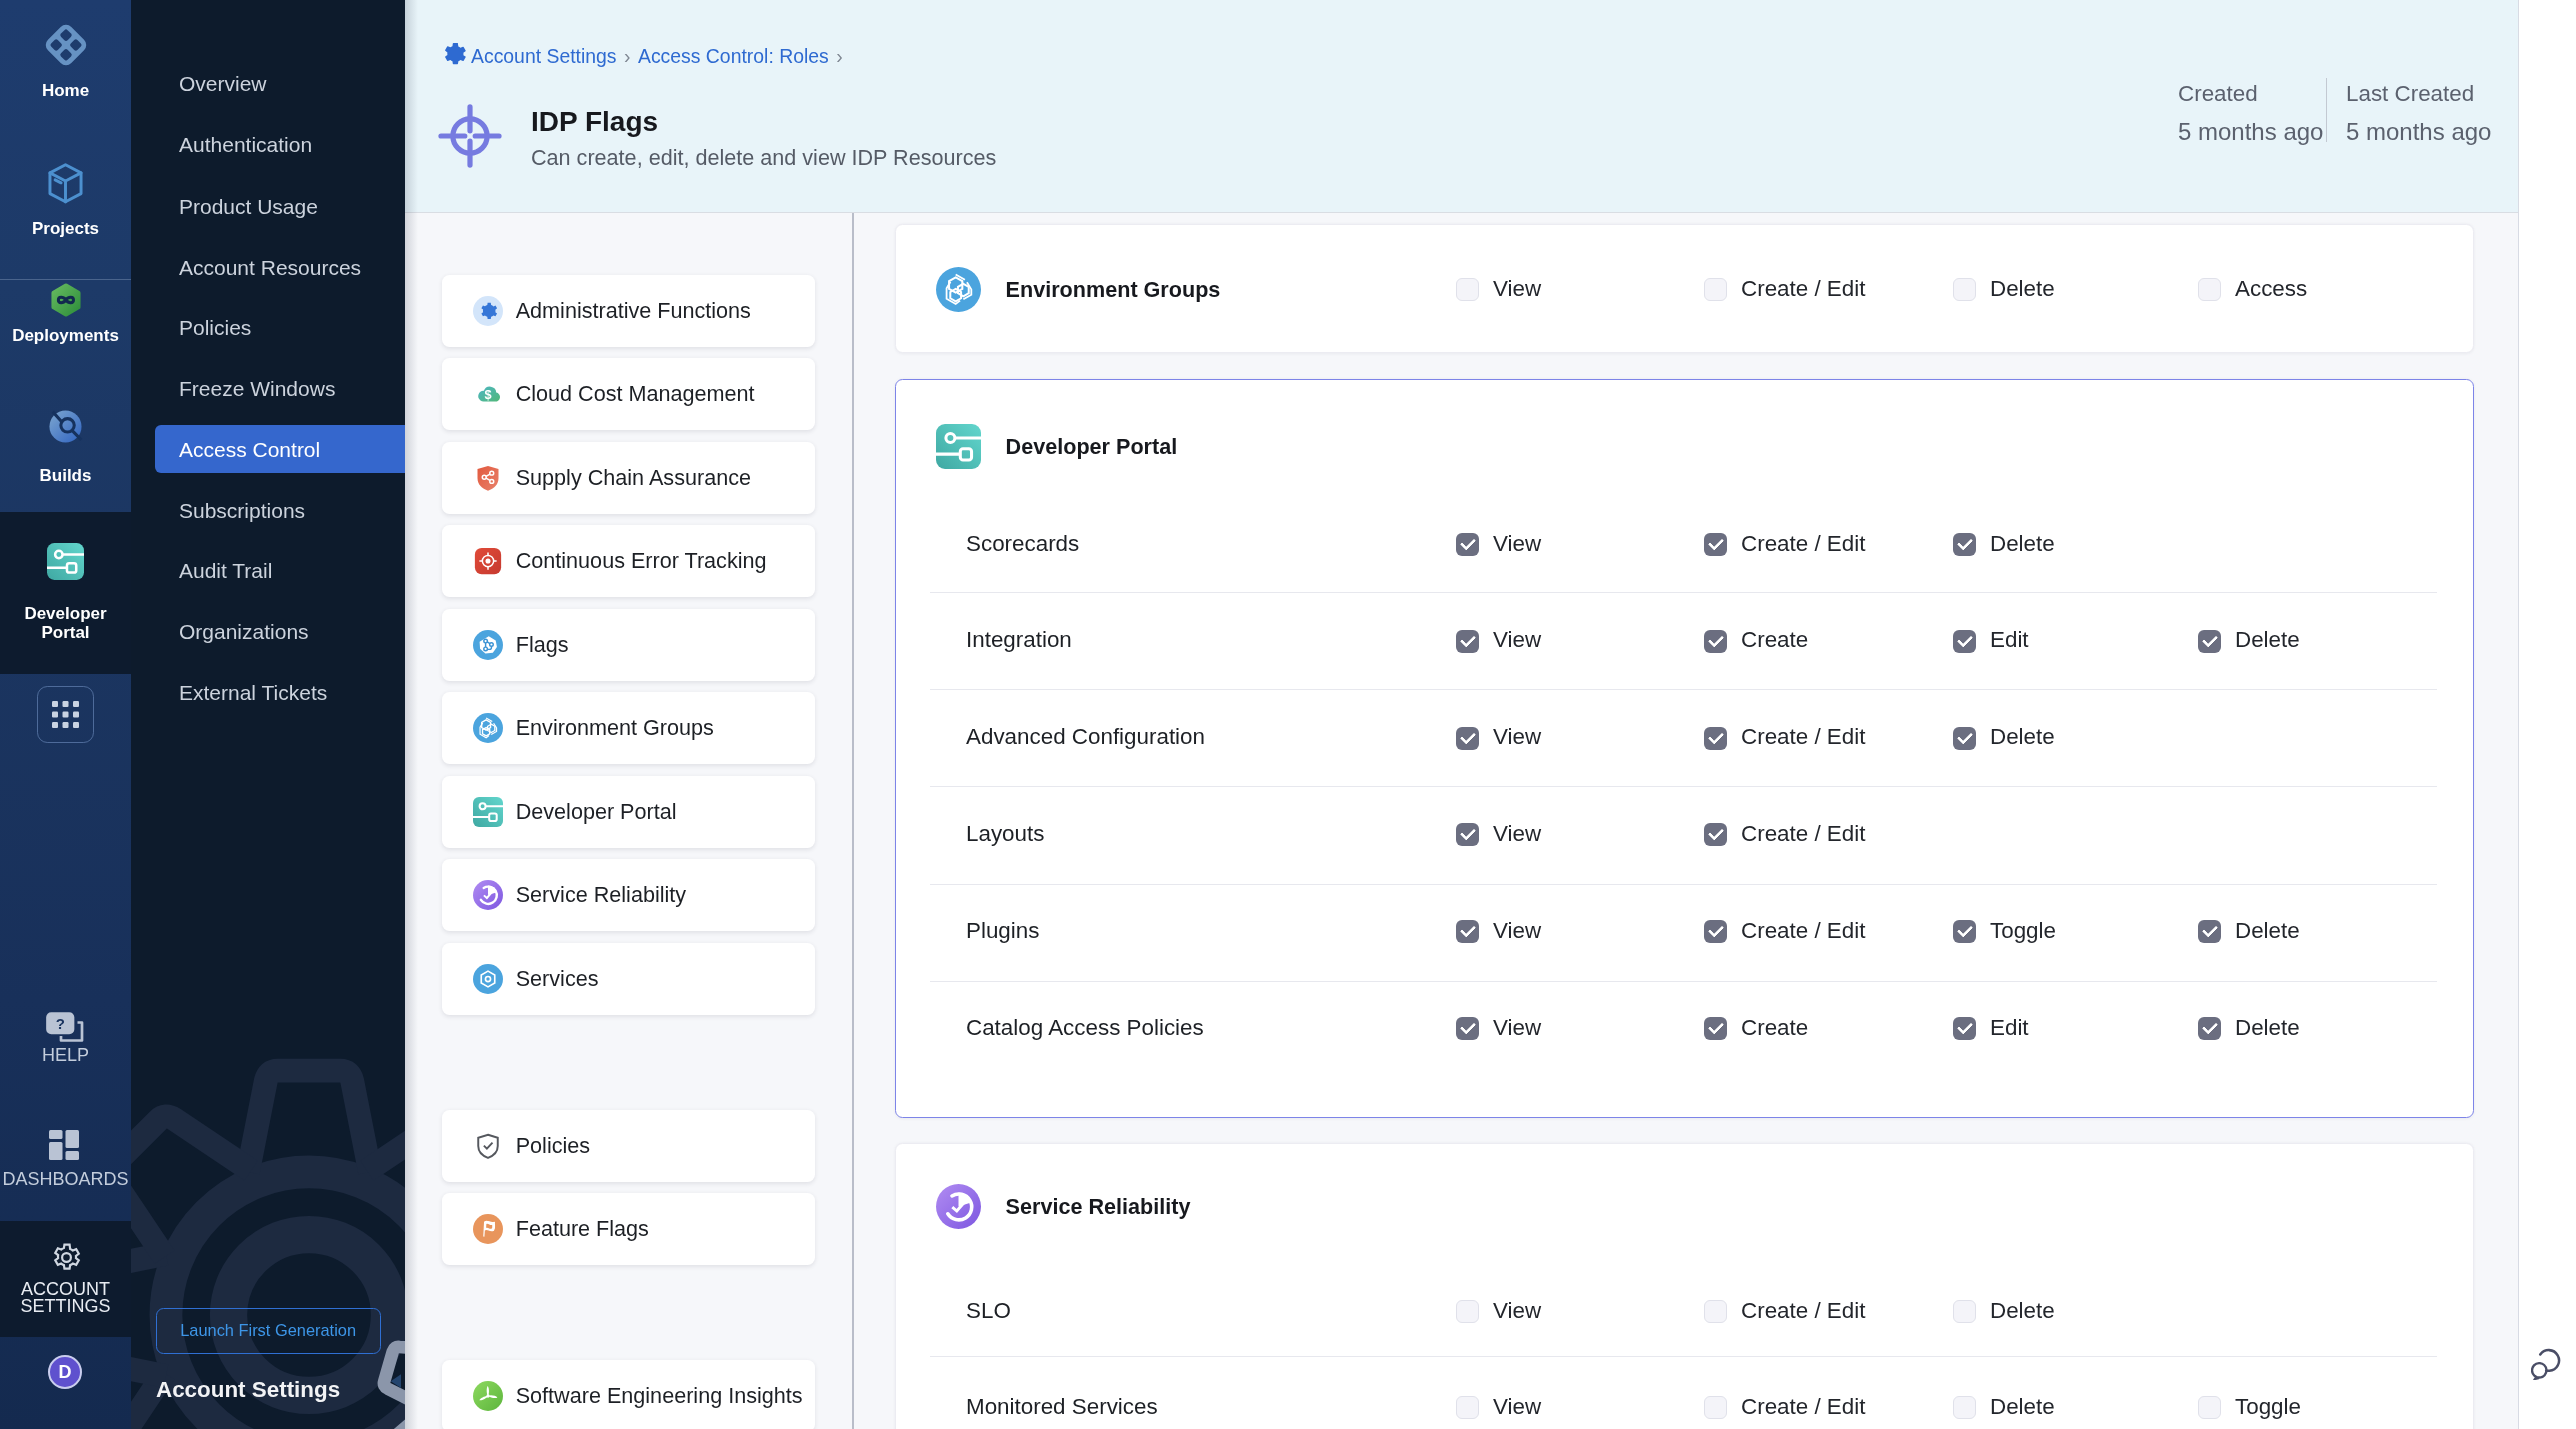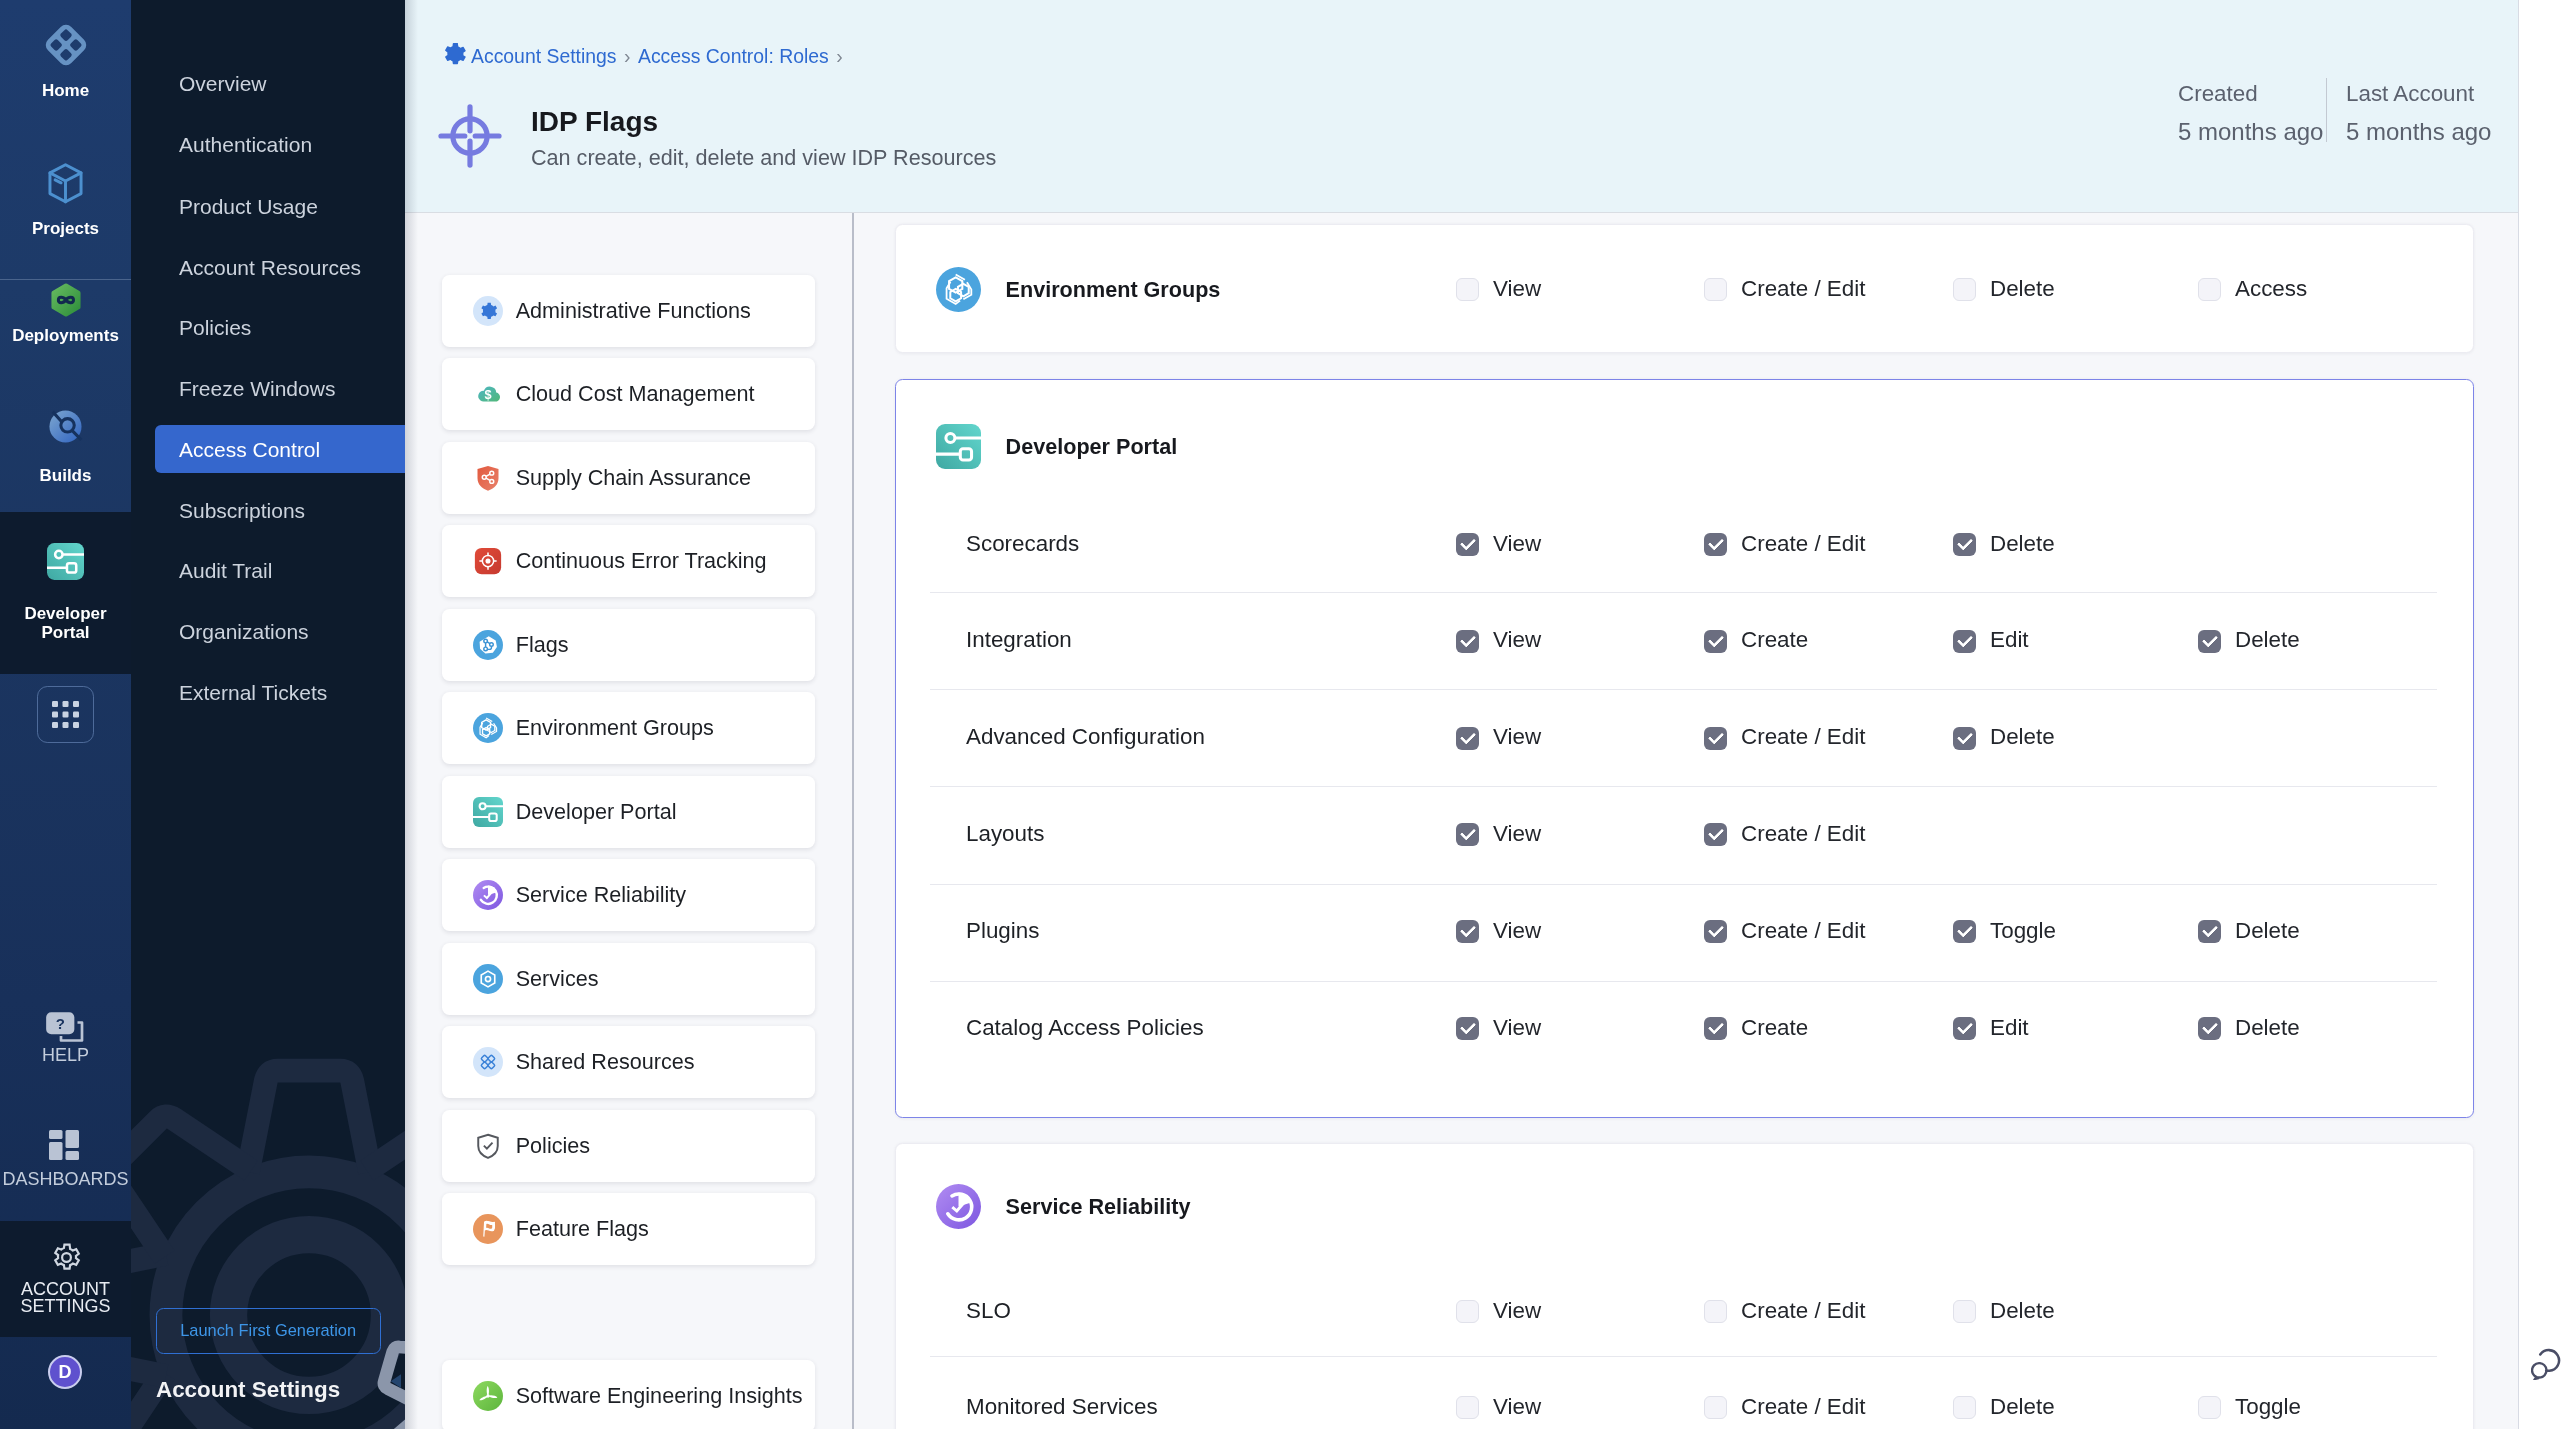--- a/index.html
+++ b/index.html
@@ -69,21 +69,21 @@
     <div id="crumb"><span>Account Settings</span><span class="sep">›</span><span>Access Control: Roles</span><span class="sep">›</span></div>
     <svg class="abs" style="left:33px;top:104px" width="64" height="64" viewBox="0 0 86 86" fill="none" stroke="#767be0" stroke-width="7" stroke-linecap="round">
       <circle cx="43" cy="43" r="23"></circle>
       <path d="M43 4 L43 36 M43 50 L43 82 M4 43 L36 43 M50 43 L82 43"></path>
     </svg>
     <div id="h1">IDP Flags</div>
     <div id="hsub">Can create, edit, delete and view IDP Resources</div>
     <div class="hmeta" style="left:1773px;top:81px">Created</div>
     <div class="hmeta" style="left:1773px;top:118px;font-size:24px">5 months ago</div>
     <div id="hdivider"></div>
-    <div class="hmeta" style="left:1941px;top:81px">Last Account</div>
+    <div class="hmeta" style="left:1941px;top:81px">Last Created</div>
     <div class="hmeta" style="left:1941px;top:118px;font-size:24px">5 months ago</div>
   </div>
   <div id="content" class="abs">
     <div id="vline"></div>
 
     <div class="lcard" style="top:62px">
         <svg class="ic" viewBox="0 0 40 40">
           <circle cx="20" cy="20" r="20" fill="#d3e5fa"></circle>
           <path fill="#3576d7" d="M20 14.5a5.5 5.5 0 1 0 0 11 5.5 5.5 0 0 0 0-11zm9.8 7.3c.1-.6.15-1.2.15-1.8s-.05-1.2-.15-1.8l2.3-1.8-2.1-3.6-2.7 1.1a8.3 8.3 0 0 0-3.1-1.8L23.7 9h-4.2l-.45 2.9a8.3 8.3 0 0 0-3.1 1.8l-2.7-1.1-2.1 3.6 2.3 1.8a8.6 8.6 0 0 0 0 3.6l-2.3 1.8 2.1 3.6 2.7-1.1a8.3 8.3 0 0 0 3.1 1.8l.45 2.9h4.2l.45-2.9a8.3 8.3 0 0 0 3.1-1.8l2.7 1.1 2.1-3.6z"></path>
         </svg>
@@ -186,32 +186,20 @@
         </svg>
         <div class="tx">Service Reliability</div>
       </div>
     <div class="lcard" style="top:730px">
         <svg class="ic" viewBox="0 0 40 40">
           <circle cx="20" cy="20" r="20" fill="#4ba4de"></circle>
           <path d="M20 9.5 L29 14.75 L29 25.25 L20 30.5 L11 25.25 L11 14.75 Z" fill="none" stroke="#fff" stroke-width="2.2"></path>
           <circle cx="20" cy="20" r="3.4" fill="none" stroke="#fff" stroke-width="2.2"></circle>
         </svg>
         <div class="tx">Services</div>
-      </div>
-    <div class="lcard" style="top:813px">
-        <svg class="ic" viewBox="0 0 40 40">
-          <circle cx="20" cy="20" r="20" fill="#d3e5fa"></circle>
-          <g fill="none" stroke="#3b82d8" stroke-width="2">
-            <rect x="12" y="12" width="7" height="7" rx="1.6" transform="rotate(45 15.5 15.5)"></rect>
-            <rect x="21" y="21" width="7" height="7" rx="1.6" transform="rotate(45 24.5 24.5)"></rect>
-            <rect x="21" y="12" width="7" height="7" rx="1.6" transform="rotate(45 24.5 15.5)"></rect>
-            <rect x="12" y="21" width="7" height="7" rx="1.6" transform="rotate(45 15.5 24.5)"></rect>
-          </g>
-        </svg>
-        <div class="tx">Shared Resources</div>
       </div>
     <div class="lcard" style="top:897px">
         <svg class="ic" viewBox="0 0 40 40">
           <path d="M20 5 L33 9 L33 20 C33 28.5 27.5 33 20 35.8 C12.5 33 7 28.5 7 20 L7 9 Z" fill="none" stroke="#55585e" stroke-width="2.6"></path>
           <path d="M14.5 19.5 L18.5 23.5 L26 15.5" fill="none" stroke="#55585e" stroke-width="2.6"></path>
         </svg>
         <div class="tx">Policies</div>
       </div>
     <div class="lcard" style="top:980px">
         <svg class="ic" viewBox="0 0 40 40">

